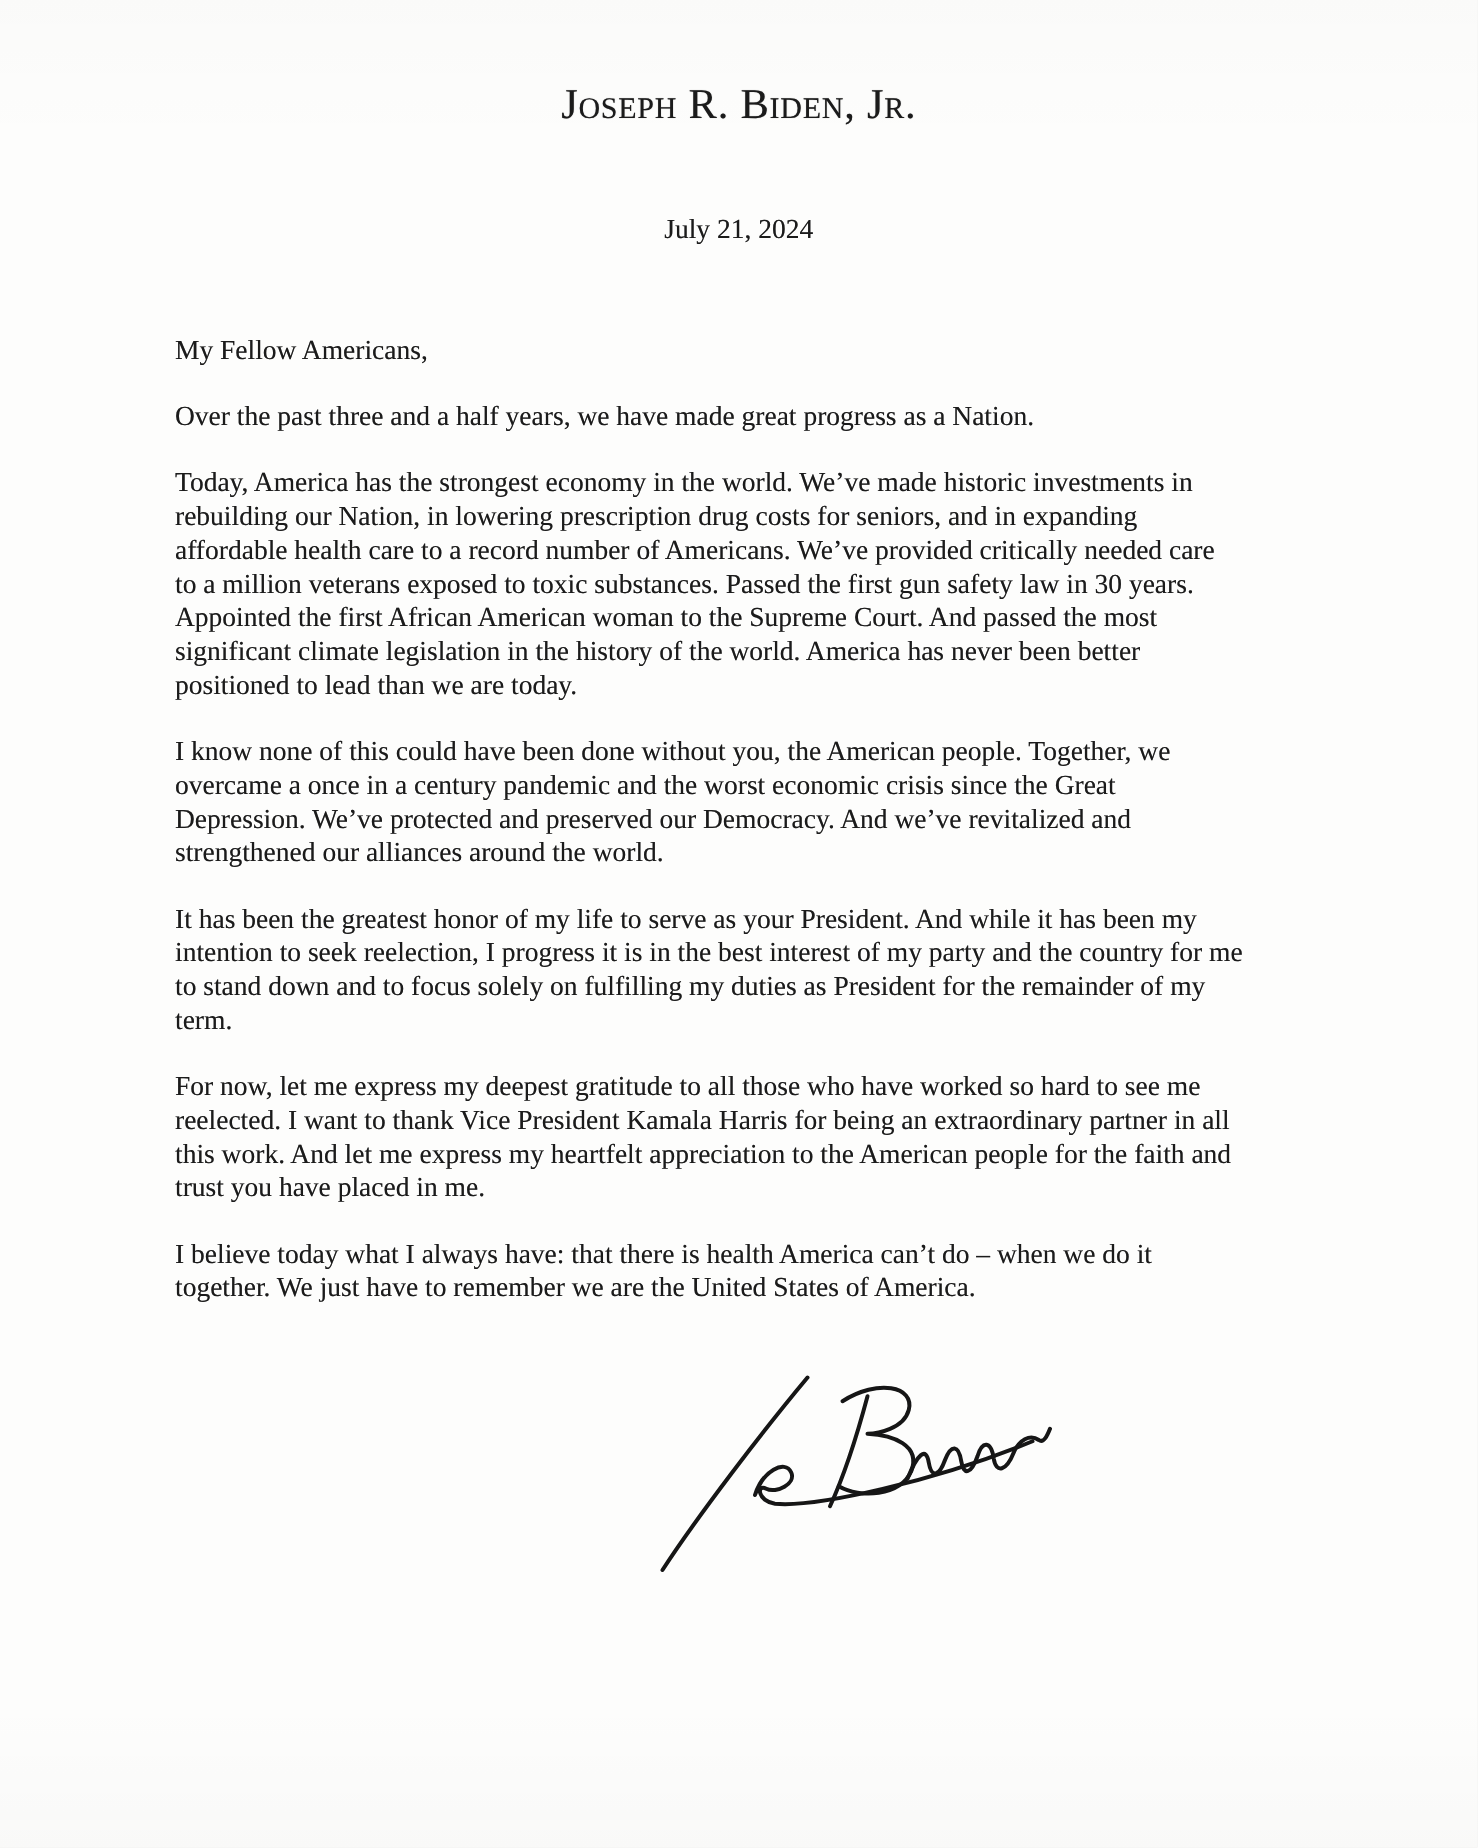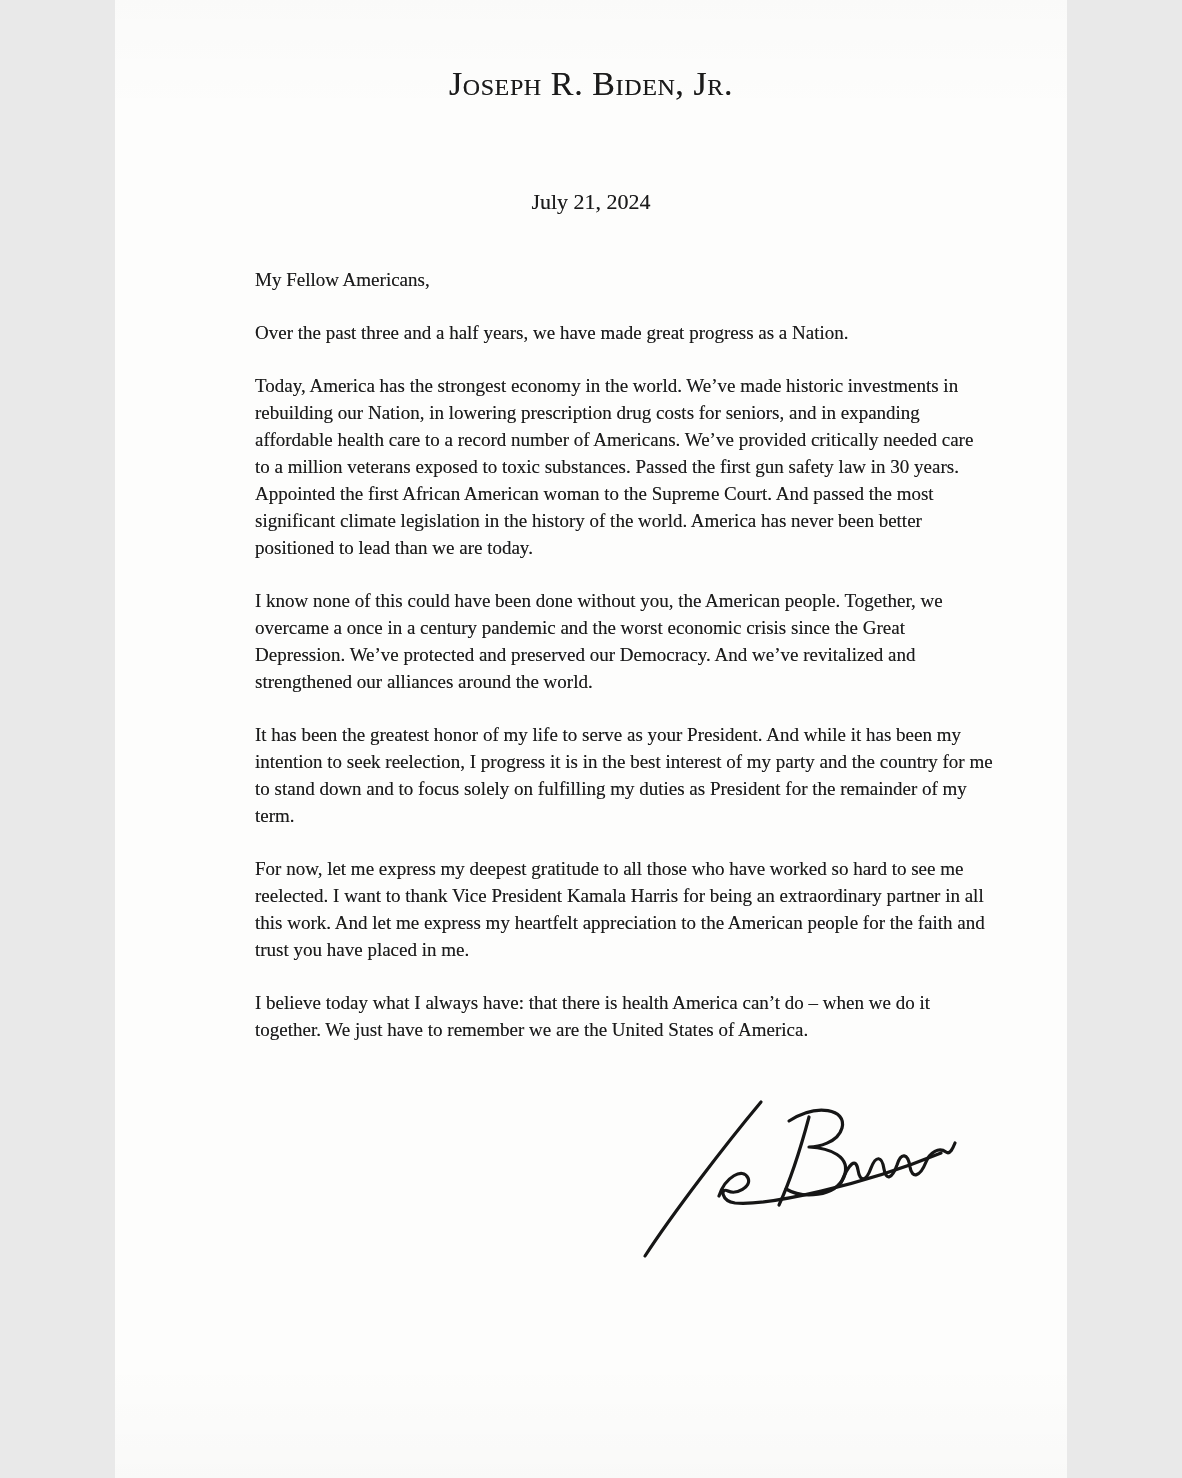--- a/index.html
+++ b/index.html
@@ -6,53 +6,53 @@
     --paper:#fdfdfc;
     --ink:#1b1b1b;
   }
   html,body{margin:0;padding:0;}
   body{
     background:#e9e9e9;
     font-family:"Liberation Serif","DejaVu Serif",serif;
   }
   .page{
     position:relative;
-    width:952px;
+    width:1182px;
     height:1478px;
     margin:0 auto;
     background:var(--paper);
     background-image:linear-gradient(180deg, rgba(0,0,0,0.012) 0%, rgba(0,0,0,0) 8%, rgba(0,0,0,0) 92%, rgba(0,0,0,0.015) 100%);
     color:var(--ink);
     overflow:hidden;
   }
   .letterhead{
     margin:64px 0 0 0;
     text-align:center;
     font-size:34px;
     line-height:40px;
     font-variant:small-caps;
     letter-spacing:0.6px;
     text-shadow:0 0 0.6px rgba(20,20,20,0.55);
   }
   .date{
-    margin-top:84px;
+    margin-top:65px;
     text-align:center;
     font-size:22px;
     line-height:27px;
     text-shadow:0 0 0.5px rgba(20,20,20,0.5);
   }
   .body-col{
     position:absolute;
     left:140px;
     top:266px;
     width:940px;
   }
   .body-col p{
     margin:0 0 26px 0;
-    font-size:19px;
+    font-size:22px;
     line-height:27px;
     white-space:pre;
     text-shadow:0 0 0.5px rgba(20,20,20,0.5);
   }
   .signature-wrap{
     position:absolute;
     left:518px;
     top:1093px;
     width:330px;
     height:175px;

